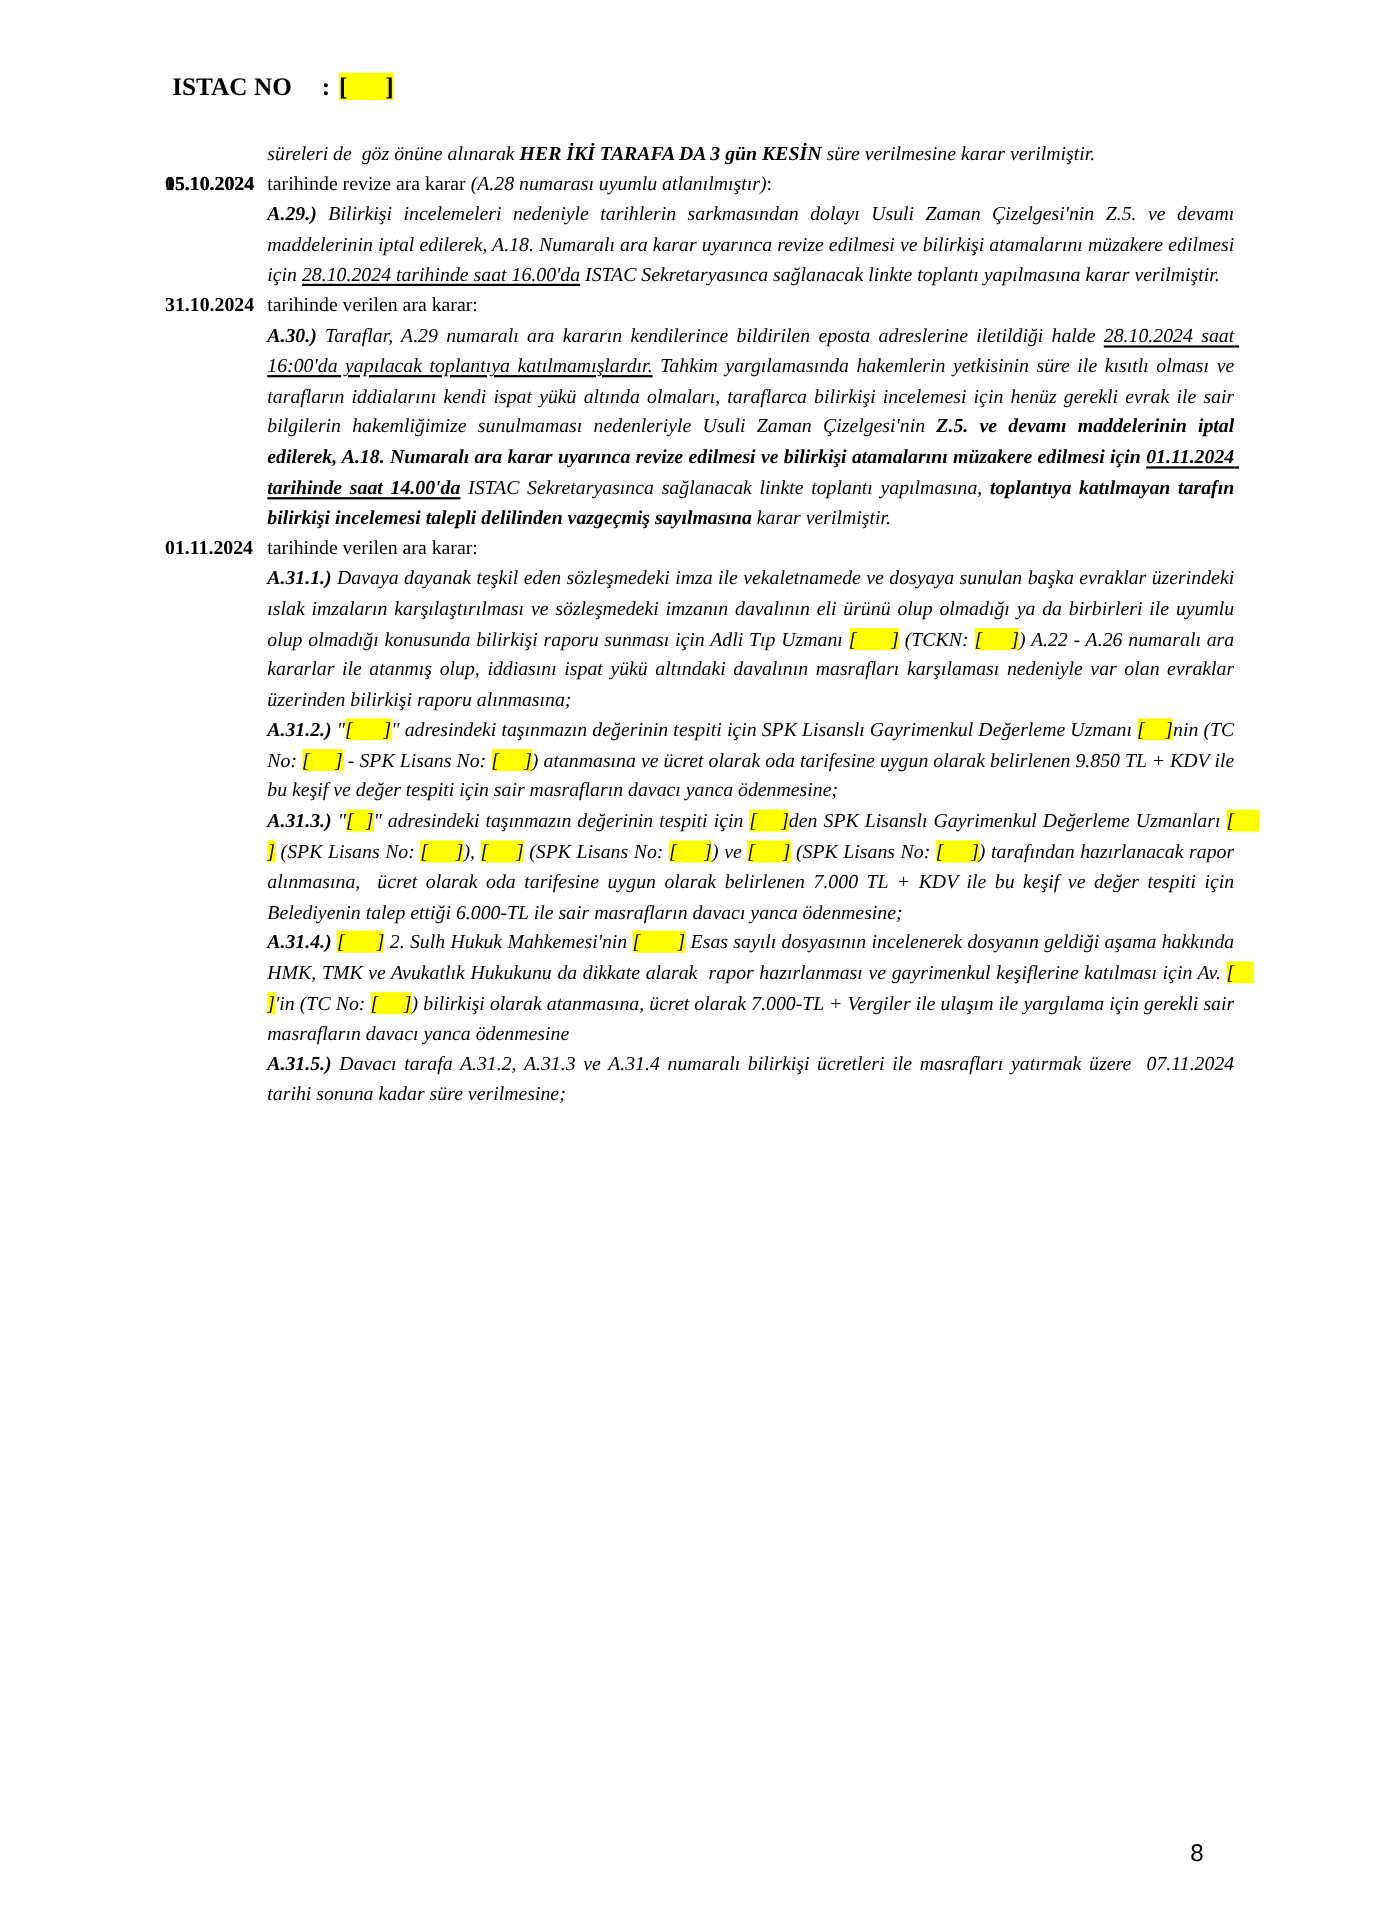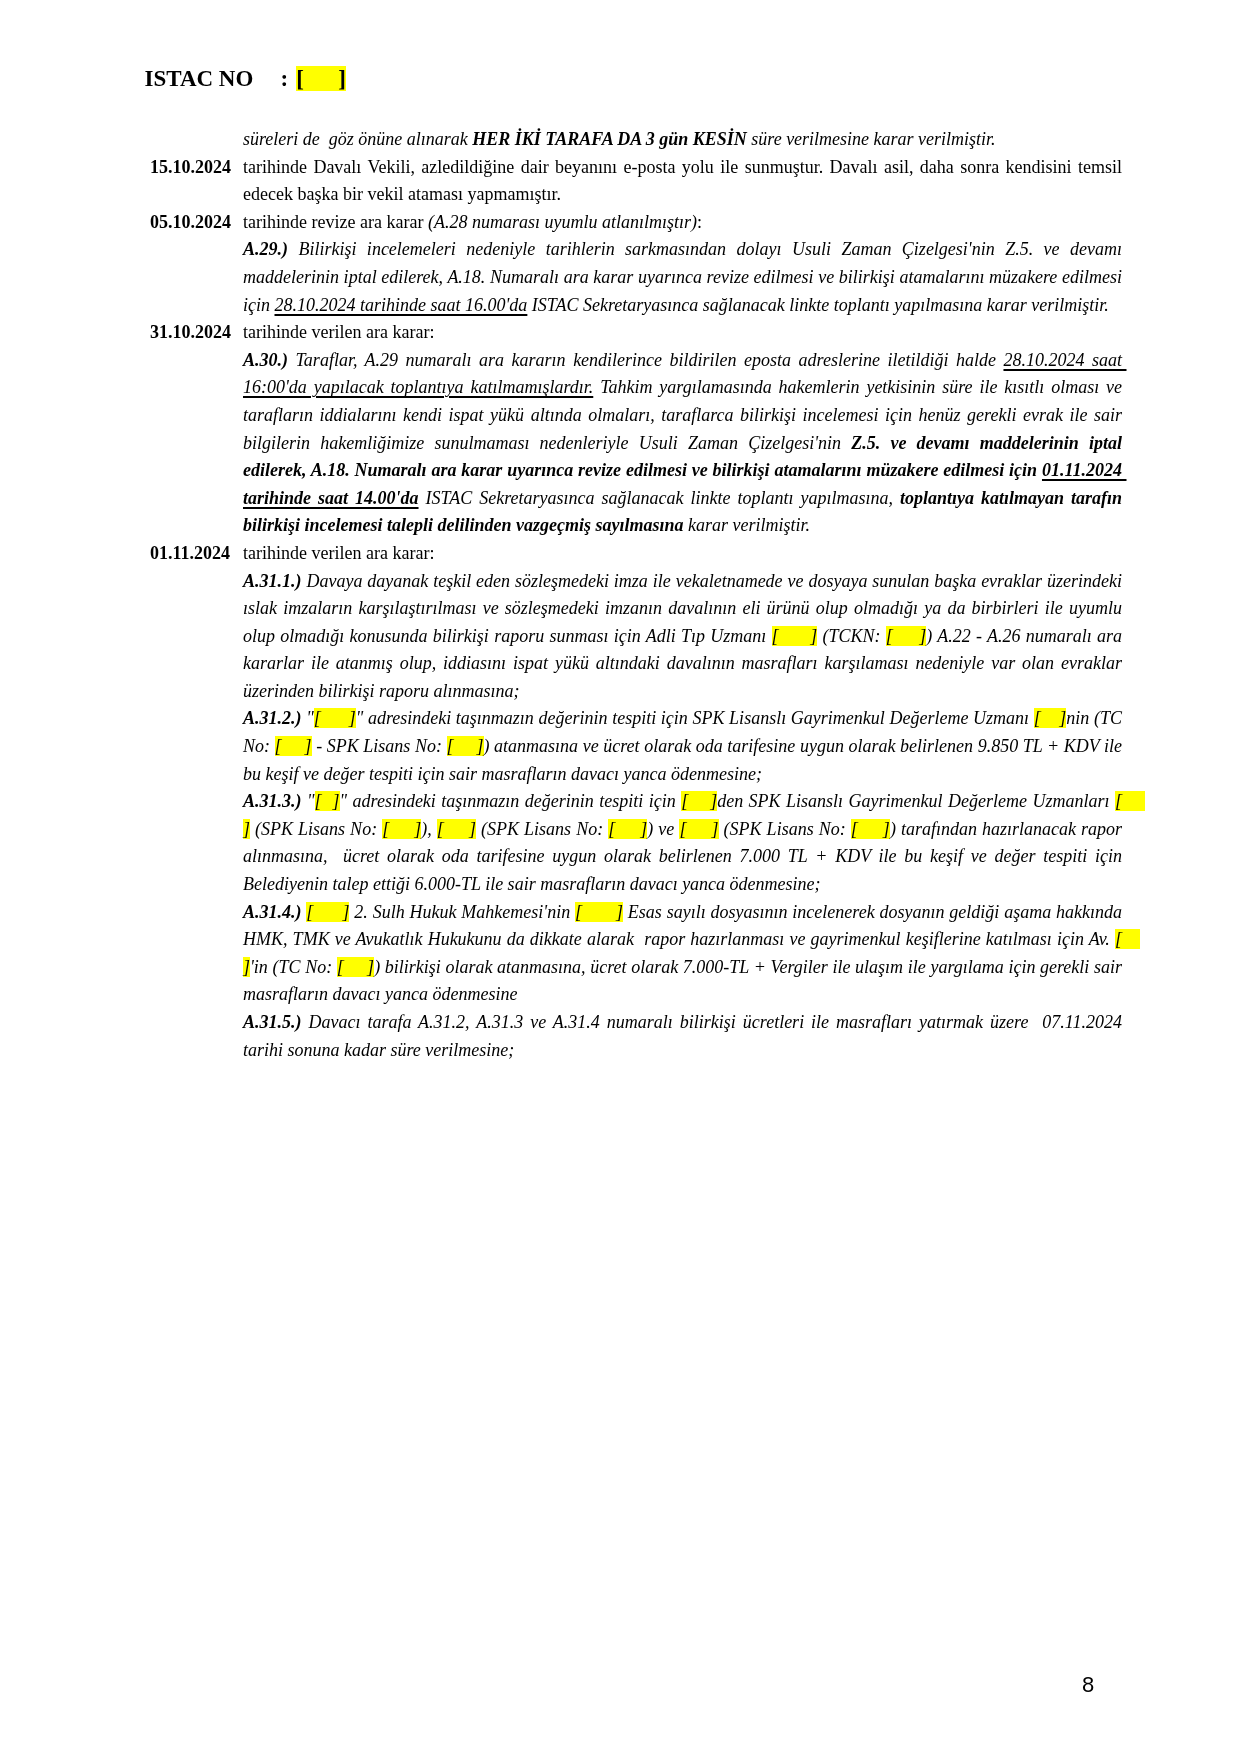--- a/index.html
+++ b/index.html
@@ -13,21 +13,21 @@
     overflow: hidden;
   }
   .header {
     position: absolute;
     left: 133px;
     top: 40px;
     font-size: 23px;
     font-weight: bold;
     white-space: pre;
   }
-  .header .label { display: inline-block; width: 136px; }
+  .header .label { display: inline-block; width: 136px; margin-left: 12px; }
   .header .sep   { display: inline-block; margin-right: 8px; }
   .doc {
     position: absolute;
     left: 133px;
     top: 126px;
     width: 989px;
   }
   .para {
     position: relative;
     padding-left: 110px;
@@ -63,21 +63,21 @@
 </style>
 </head>
 <body>
 
 <div class="header">
   <span class="label">ISTAC NO</span><span class="sep">:</span><span class="hl">[      ]</span>
 </div>
 
 <main class="doc">
     <div class="para continuation italic"><span>süreleri de  göz önüne alınarak </span><span class="b">HER İKİ TARAFA DA 3 gün KESİN</span><span> süre verilmesine karar verilmiştir.</span></div>
-    <div class="para dated"><span class="date">15.10.2024</span><span>tarihinde Davalı Vekili, azledildiğine dair beyanını e-posta yolu ile sunmuştur. Davalı asil, daha sonra kendisini temsil edecek başka bir vekil ataması yapmamıştır.</span></div>
+    <div class="para dated"><span class="date">15.10.2024</span></div>
     <div class="para dated"><span class="date">05.10.2024</span><span>tarihinde revize ara karar </span><span class="i">(A.28 numarası uyumlu atlanılmıştır)</span><span>:</span></div>
     <div class="para sub italic"><span class="b">A.29.)</span><span> Bilirkişi incelemeleri nedeniyle tarihlerin sarkmasından dolayı Usuli Zaman Çizelgesi'nin Z.5. ve devamı maddelerinin iptal edilerek, A.18. Numaralı ara karar uyarınca revize edilmesi ve bilirkişi atamalarını müzakere edilmesi için </span><span class="u">28.10.2024 tarihinde saat 16.00'da</span><span> ISTAC Sekretaryasınca sağlanacak linkte toplantı yapılmasına karar verilmiştir.</span></div>
     <div class="para dated"><span class="date">31.10.2024</span><span>tarihinde verilen ara karar:</span></div>
     <div class="para sub italic"><span class="b">A.30.)</span><span> Taraflar, A.29 numaralı ara kararın kendilerince bildirilen eposta adreslerine iletildiği halde </span><span class="u">28.10.2024 saat 16:00'da yapılacak toplantıya katılmamışlardır.</span><span> Tahkim yargılamasında hakemlerin yetkisinin süre ile kısıtlı olması ve tarafların iddialarını kendi ispat yükü altında olmaları, taraflarca bilirkişi incelemesi için henüz gerekli evrak ile sair bilgilerin hakemliğimize sunulmaması nedenleriyle Usuli Zaman Çizelgesi'nin </span><span class="b">Z.5. ve devamı maddelerinin iptal edilerek, A.18. Numaralı ara karar uyarınca revize edilmesi ve bilirkişi atamalarını müzakere edilmesi için </span><span class="b u">01.11.2024 tarihinde saat 14.00'da</span><span> ISTAC Sekretaryasınca sağlanacak linkte toplantı yapılmasına, </span><span class="b">toplantıya katılmayan tarafın bilirkişi incelemesi talepli delilinden vazgeçmiş sayılmasına</span><span> karar verilmiştir.</span></div>
     <div class="para dated"><span class="date">01.11.2024</span><span>tarihinde verilen ara karar:</span></div>
     <div class="para sub italic"><span class="b">A.31.1.)</span><span> Davaya dayanak teşkil eden sözleşmedeki imza ile vekaletnamede ve dosyaya sunulan başka evraklar üzerindeki ıslak imzaların karşılaştırılması ve sözleşmedeki imzanın davalının eli ürünü olup olmadığı ya da birbirleri ile uyumlu olup olmadığı konusunda bilirkişi raporu sunması için Adli Tıp Uzmanı </span><span class="hl">[      ]</span><span> (TCKN: </span><span class="hl">[     ]</span><span>) A.22 - A.26 numaralı ara kararlar ile atanmış olup, iddiasını ispat yükü altındaki davalının masrafları karşılaması nedeniyle var olan evraklar üzerinden bilirkişi raporu alınmasına;</span></div>
     <div class="para sub italic"><span class="b">A.31.2.)</span><span> "</span><span class="hl">[      ]</span><span>" adresindeki taşınmazın değerinin tespiti için SPK Lisanslı Gayrimenkul Değerleme Uzmanı </span><span class="hl">[    ]</span><span>nin (TC No: </span><span class="hl">[     ]</span><span> - SPK Lisans No: </span><span class="hl">[     ]</span><span>) atanmasına ve ücret olarak oda tarifesine uygun olarak belirlenen 9.850 TL + KDV ile bu keşif ve değer tespiti için sair masrafların davacı yanca ödenmesine;</span></div>
     <div class="para sub italic"><span class="b">A.31.3.)</span><span> "</span><span class="hl">[  ]</span><span>" adresindeki taşınmazın değerinin tespiti için </span><span class="hl">[    ]</span><span>den SPK Lisanslı Gayrimenkul Değerleme Uzmanları </span><span class="hl">[     ]</span><span> (SPK Lisans No: </span><span class="hl">[     ]</span><span>), </span><span class="hl">[     ]</span><span> (SPK Lisans No: </span><span class="hl">[     ]</span><span>) ve </span><span class="hl">[     ]</span><span> (SPK Lisans No: </span><span class="hl">[     ]</span><span>) tarafından hazırlanacak rapor alınmasına,  ücret olarak oda tarifesine uygun olarak belirlenen 7.000 TL + KDV ile bu keşif ve değer tespiti için Belediyenin talep ettiği 6.000-TL ile sair masrafların davacı yanca ödenmesine;</span></div>
     <div class="para sub italic"><span class="b">A.31.4.)</span><span> </span><span class="hl">[      ]</span><span> 2. Sulh Hukuk Mahkemesi'nin </span><span class="hl">[       ]</span><span> Esas sayılı dosyasının incelenerek dosyanın geldiği aşama hakkında HMK, TMK ve Avukatlık Hukukunu da dikkate alarak  rapor hazırlanması ve gayrimenkul keşiflerine katılması için Av. </span><span class="hl">[    ]</span><span>'in (TC No: </span><span class="hl">[     ]</span><span>) bilirkişi olarak atanmasına, ücret olarak 7.000-TL + Vergiler ile ulaşım ile yargılama için gerekli sair masrafların davacı yanca ödenmesine</span></div>
     <div class="para sub italic"><span class="b">A.31.5.)</span><span> Davacı tarafa A.31.2, A.31.3 ve A.31.4 numaralı bilirkişi ücretleri ile masrafları yatırmak üzere  07.11.2024 tarihi sonuna kadar süre verilmesine;</span></div>

